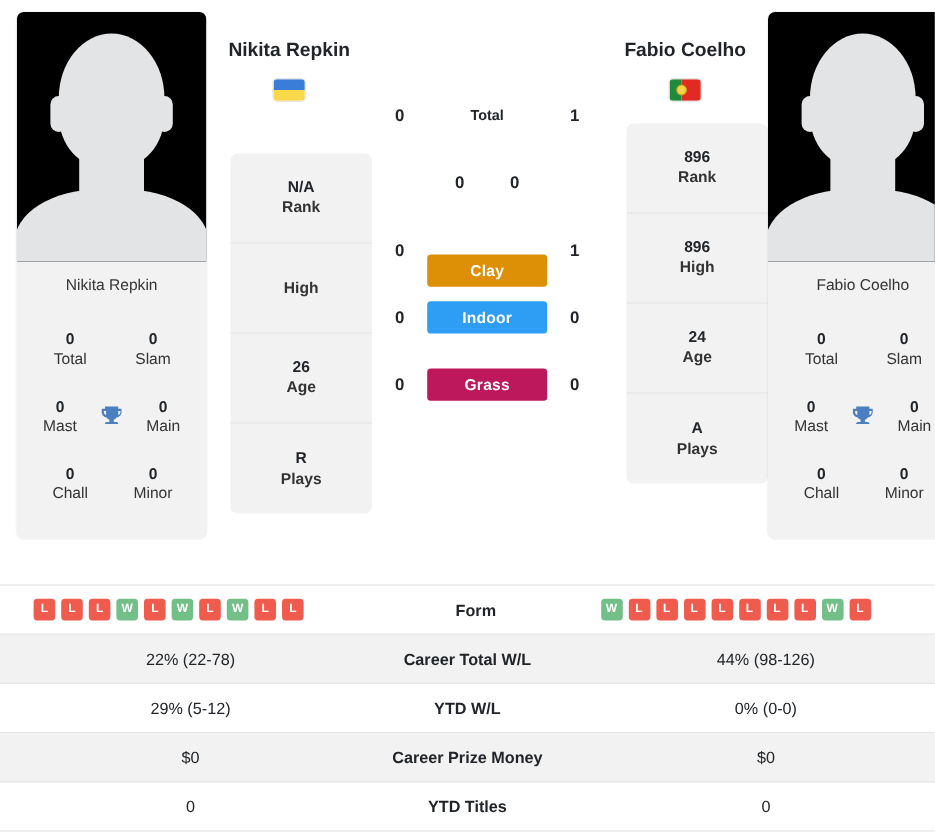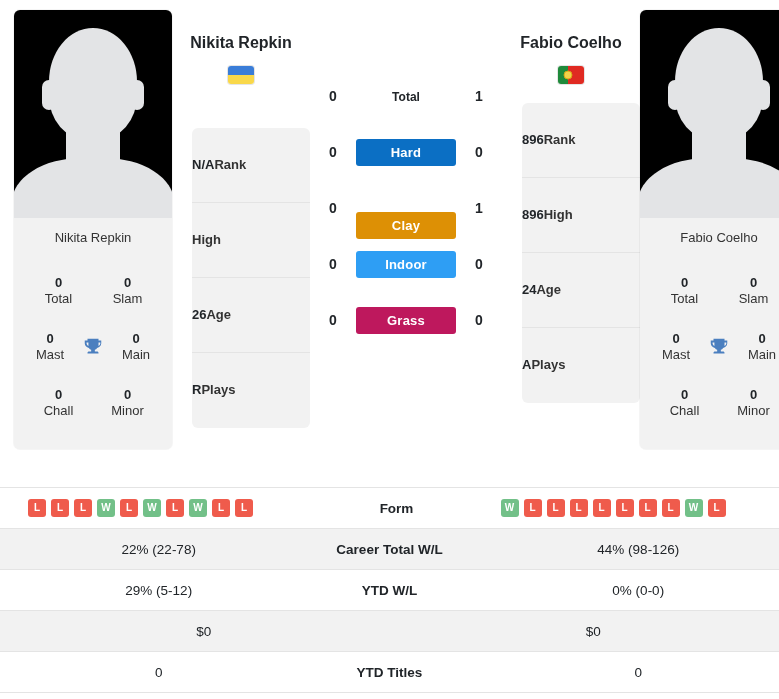--- a/index.html
+++ b/index.html
@@ -123,22 +123,23 @@
     margin: 0 10px;
     background: #f2f2f2;
     border-radius: 6px;
     align-self: flex-start;
   }
   .stat-stack.left  { margin-top: 140px; }
   .stat-stack.right { margin-top: 115px; }
   .stat-cell {
     height: 75px;
     display: flex;
-    flex-direction: row;
-    align-items: center;
+    flex-direction: column;
+    align-items: center;
+    justify-content: center;
     border-bottom: 1px solid #e4e4e4;
     line-height: 1.3;
   }
   .stat-cell:last-child { border-bottom: none; }
   .stat-val { font-size: 13px; font-weight: 700; color: #212529; }
   .stat-lab { font-size: 13px; color: #333; font-weight: bold; }
 
   
   .name-col {
     width: 118px;
@@ -345,23 +346,20 @@
     <div class="h2h">
       <div class="h2h-row">
         <div class="h2h-score">0</div>
         <div class="h2h-mid">
           <span class="h2h-total-label">Total</span>
         </div>
         <div class="h2h-score">1</div>
       </div>
       <div class="h2h-row">
         <div class="h2h-score">0</div>
-        <div class="h2h-mid">
-          <span class="surface-badge" id="badge-hard" style="background: rgb(11, 111, 196);">Hard</span>
-        </div>
         <div class="h2h-score">0</div>
       </div>
       <div class="h2h-row">
         <div class="h2h-score">0</div>
         <div class="h2h-mid">
           <span class="surface-badge" id="badge-clay" style="background: rgb(221, 144, 5); margin-top: 34px;">Clay</span>
         </div>
         <div class="h2h-score">1</div>
       </div>
       <div class="h2h-row">
@@ -498,20 +496,21 @@
     </div>
 
     <div class="srow">
       <div class="side">29% (5-12)</div>
       <div class="label">YTD W/L</div>
       <div class="side">0% (0-0)</div>
     </div>
 
     <div class="srow alt">
       <div class="side">$0</div>
+      <div class="label">Career Prize Money</div>
       <div class="side">$0</div>
     </div>
 
     <div class="srow">
       <div class="side">0</div>
       <div class="label">YTD Titles</div>
       <div class="side">0</div>
     </div>
 
   </div>

